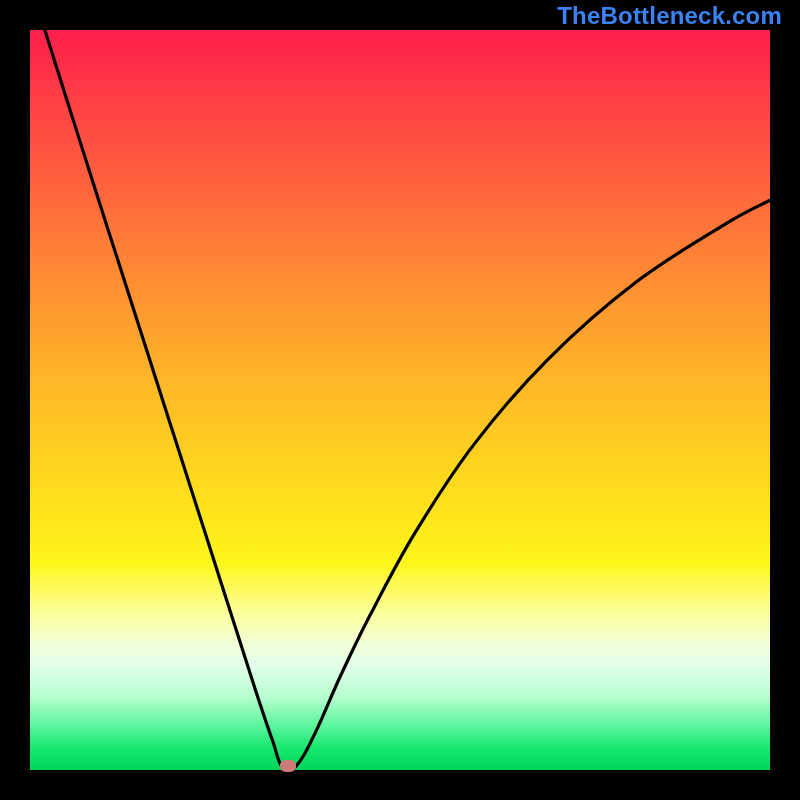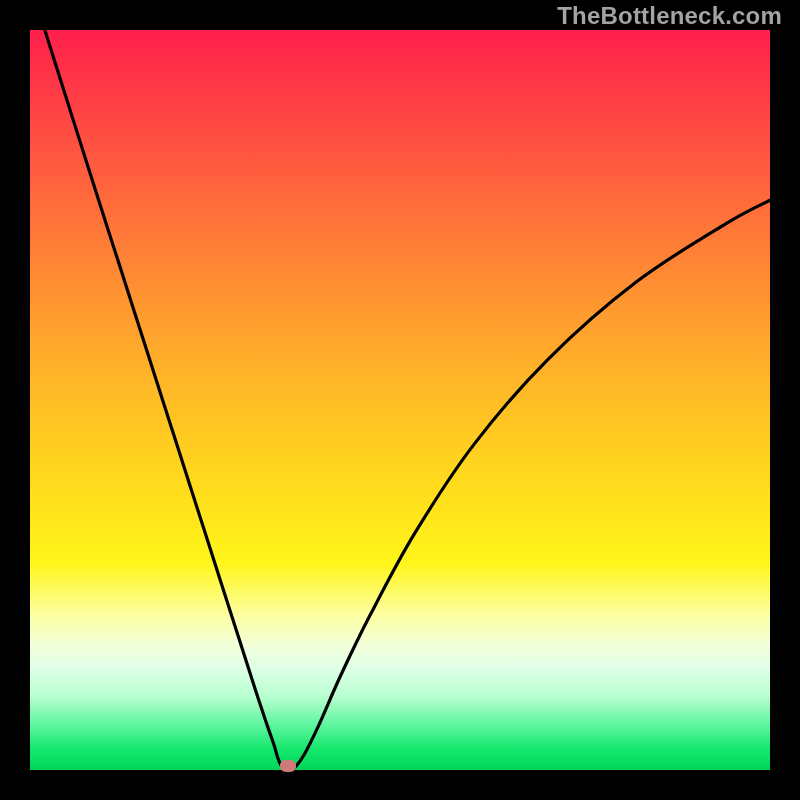--- a/index.html
+++ b/index.html
@@ -16,21 +16,21 @@
     width: 800px;
     height: 800px;
     background: #000;
   }
   .watermark {
     position: absolute;
     top: 2px;
     right: 18px;
     font-size: 24px;
     font-weight: 600;
-    color: #a3a3a3;
+    color: #3b82f6;
     letter-spacing: 0.2px;
     z-index: 10;
   }
   .plot {
     position: absolute;
     left: 30px;
     top: 30px;
     width: 740px;
     height: 740px;
     

